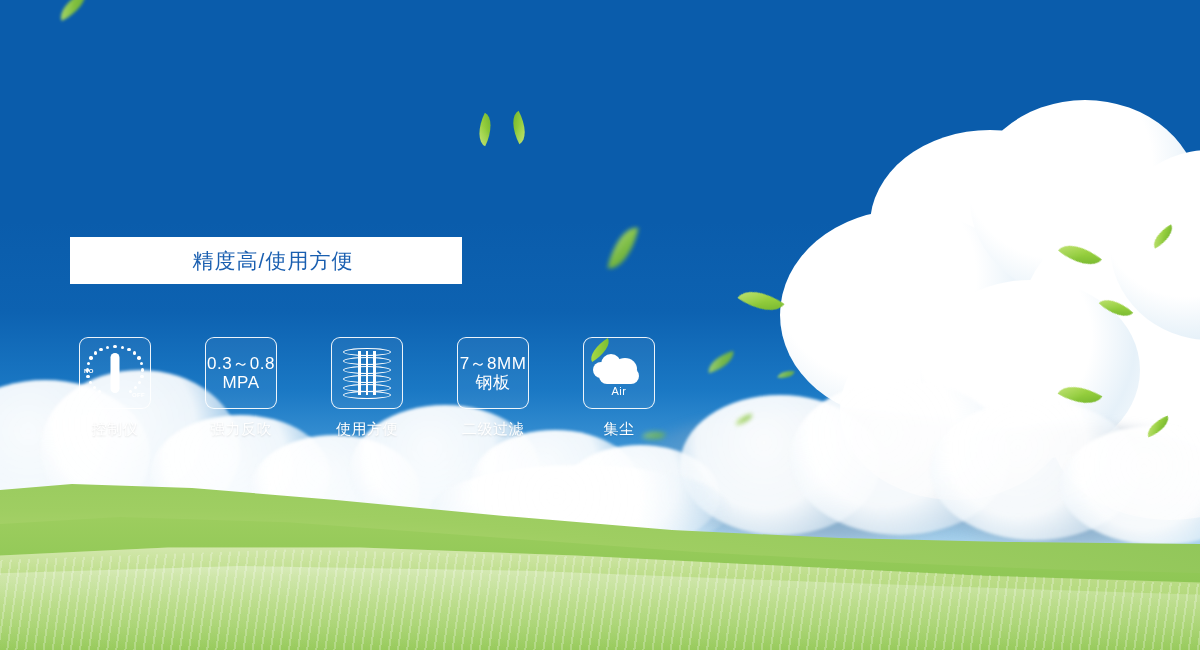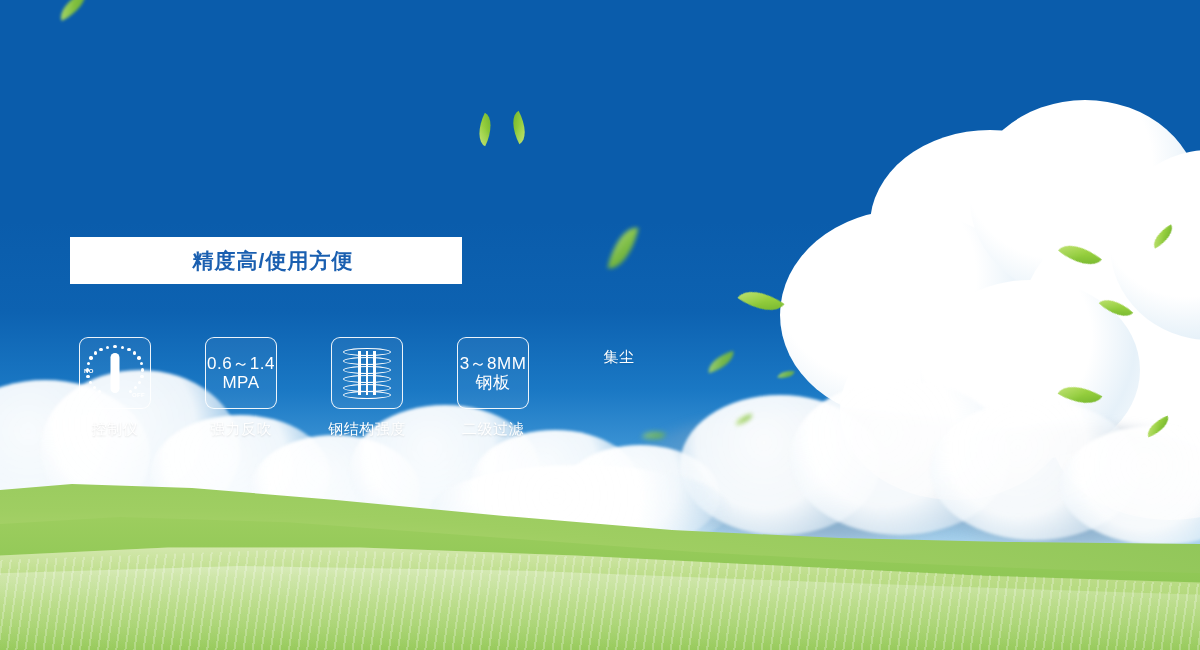--- a/index.html
+++ b/index.html
@@ -128,21 +128,21 @@
   .tag-left::after{
     content:"";position:absolute;right:-17px;top:0;
     width:0;height:0;
     border-left:17px solid #11399a;
     border-bottom:47px solid transparent;
   }
   .tag-right{
     flex:1;
     background:#ffffff;
     display:flex;align-items:center;justify-content:center;
-    color:#1a5fb0;font-size:21px;letter-spacing:1px;font-weight:700;
+    color:#1a5fb0;font-size:21px;letter-spacing:1px;font-weight:400;
     padding-left:14px;
   }
 
   
   .features{
     position:absolute;left:79px;top:337px;
     display:flex;gap:54px;
   }
   .feat{width:72px;display:flex;flex-direction:column;align-items:center;}
   .feat-box{
@@ -304,49 +304,59 @@
           <div class="needle"></div>
           <div class="lab no">NO</div>
           <div class="lab off">OFF</div>
         </div>
       </div>
       <div class="feat-label">控制仪</div>
     </div>
 
     <div class="feat">
       <div class="feat-box">
-        <div class="feat-text" style="white-space:pre-line;">0.6～1.4
+        <div class="feat-text" style="white-space:pre-line;">0.3～0.8
 MPA</div>
       </div>
       <div class="feat-label">强力反吹</div>
     </div>
 
     <div class="feat">
       <div class="feat-box">
         <div class="coil">
           <div class="ring" style="top:1px;"></div>
           <div class="ring" style="top:10px;"></div>
           <div class="ring" style="top:19px;"></div>
           <div class="ring" style="top:28px;"></div>
           <div class="ring" style="top:37px;"></div>
           <div class="ring" style="top:44px;"></div>
           <div class="bar" style="left:17px;"></div>
           <div class="bar" style="left:24.7px;"></div>
           <div class="bar" style="left:32.4px;"></div>
         </div>
       </div>
-      <div class="feat-label">钢结构强度</div>
-    </div>
-
-    <div class="feat">
-      <div class="feat-box">
-        <div class="feat-text" style="white-space:pre-line;">3～8MM
+      <div class="feat-label">使用方便</div>
+    </div>
+
+    <div class="feat">
+      <div class="feat-box">
+        <div class="feat-text" style="white-space:pre-line;">7～8MM
 钢板</div>
       </div>
       <div class="feat-label">二级过滤</div>
     </div>
 
     <div class="feat">
+      <div class="feat-box">
+        <div class="airicon">
+          <div class="air-leaf"></div>
+          <div class="c1" style="left:2px;top:12px;width:16px;height:16px;"></div>
+          <div class="c1" style="left:10px;top:4px;width:20px;height:20px;"></div>
+          <div class="c1" style="left:22px;top:8px;width:24px;height:22px;"></div>
+          <div class="c1" style="left:8px;top:18px;width:40px;height:16px;border-radius:9px;"></div>
+          <div class="air-text">Air</div>
+        </div>
+      </div>
       <div class="feat-label">集尘</div>
     </div>
 
   </div>
 </div>
 
 </body></html>

